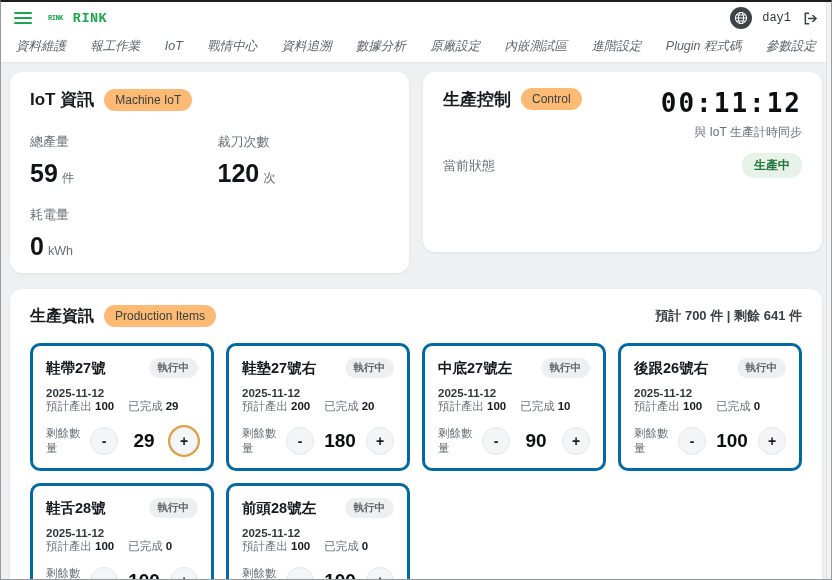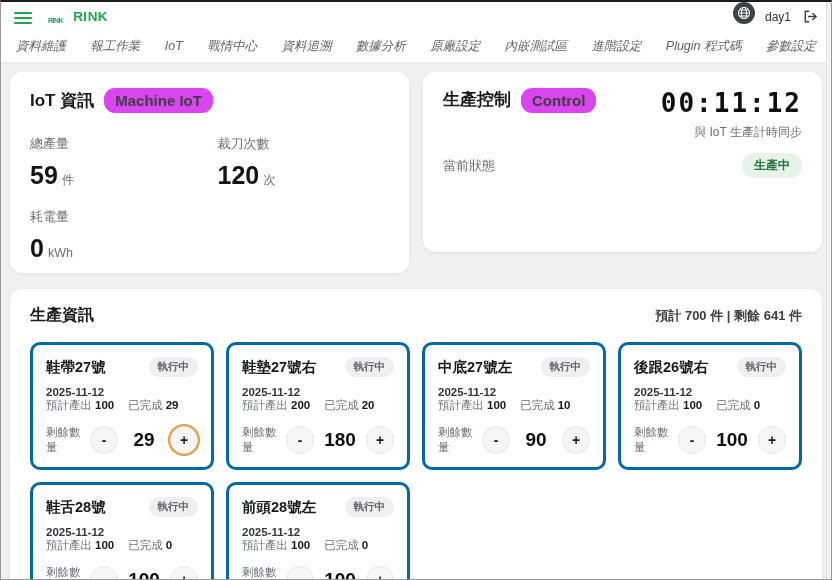--- a/index.html
+++ b/index.html
@@ -12,22 +12,22 @@
     position:absolute; inset:0; pointer-events:none; z-index:50;
     border:1px solid #97999c; border-top:2px solid #1c1c1c;
   }
   .scroll-track {
     position:absolute; top:2px; right:1px; bottom:1px; width:5px;
     background:#f2f2f4; border-left:1px solid #dfe1e4; z-index:40;
   }
 
   
   .topbar {
-    height:36px; background:#fff; display:flex; align-items:flex-end;
-    padding:12px 14px; gap:10px;
+    height:36px; background:#fff; display:flex; align-items:center;
+    padding:12px 14px; gap:10px;font-family:Liberation Mono, monospace;
   }
   .hamburger { width:18px; height:12px; display:flex; flex-direction:column; justify-content:space-between; cursor:pointer; }
   .hamburger i { display:block; height:2px; background:#1ea550; border-radius:1px; }
   .logo-mark { font-size:7px; font-weight:bold; color:#1ea550; letter-spacing:-0.5px; margin-left:6px; }
   .logo-text { font-size:13.5px; font-weight:bold; color:#1ea550; letter-spacing:0.5px; }
   .topbar-spacer { flex:1; }
   .avatar {
     width:22px; height:22px; border-radius:50%; background:#3e4347;
     display:flex; align-items:center; justify-content:center;
   }
@@ -46,21 +46,21 @@
   
   .content { padding:10px 10px 0 10px; }
   .row-top { display:grid; grid-template-columns:1fr 1fr; gap:14px; }
   .card {
     background:#fff; border-radius:12px; box-shadow:0 1px 3px rgba(20,24,31,.07);
     padding:16px 20px;
   }
   .card-head { display:flex; align-items:center; gap:10px; }
   .card-title { font-size:17px; font-weight:bold; color:#17191c; }
   .pill {
-    background:#d946ef; color:#3c4043; font-size:15px; font-weight:bold;
+    background:#fdba74; color:#3c4043; font-size:12px; font-weight:normal;
     padding:4px 11px; border-radius:11px; white-space:nowrap;
   }
 
   
   .iot-card { height:201px; }
   .stats-grid { display:grid; grid-template-columns:1fr 1fr; column-gap:16px; row-gap:18px; margin-top:22px; }
   .stat-label { font-size:13px; color:#697078; margin-bottom:8px; }
   .stat-value { font-size:25px; font-weight:bold; color:#111318; }
   .stat-unit { font-size:12.5px; font-weight:normal; color:#697078; margin-left:4px; }
 
@@ -208,20 +208,21 @@
       <div class="status-row">
         <span class="status-label">當前狀態</span>
         <span class="status-pill">生產中</span>
       </div>
     </section>
   </div>
 
   <section class="card production-card">
     <div class="prod-head">
       <span class="prod-title">生產資訊</span>
+      <span class="pill">Production Items</span>
       <span class="prod-summary">預計 700 件 | 剩餘 641 件</span>
     </div>
     <div class="items-grid" id="items-grid">
   <div class="item-card">
     <div class="item-head">
       <span class="item-name">鞋帶27號</span>
       <span class="item-status">執行中</span>
     </div>
     <div class="item-date">2025-11-12</div>
     <div class="item-counts">

